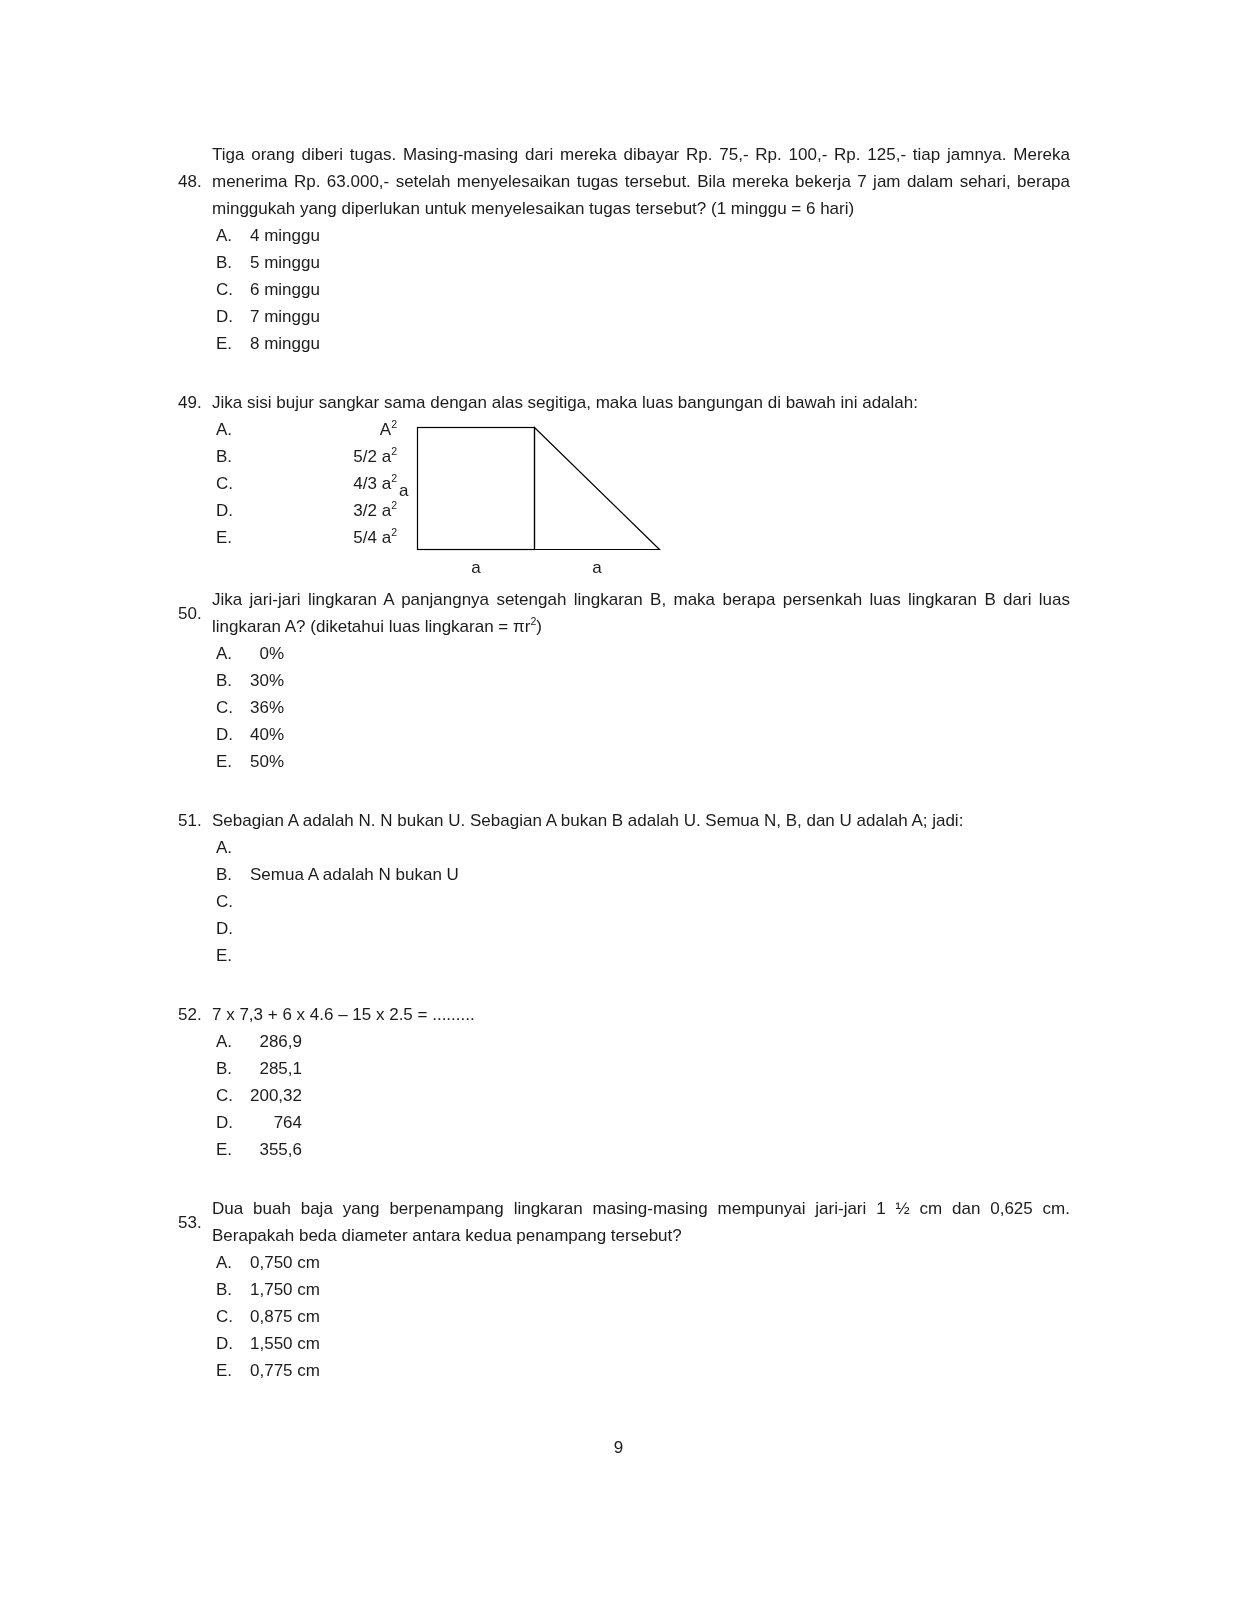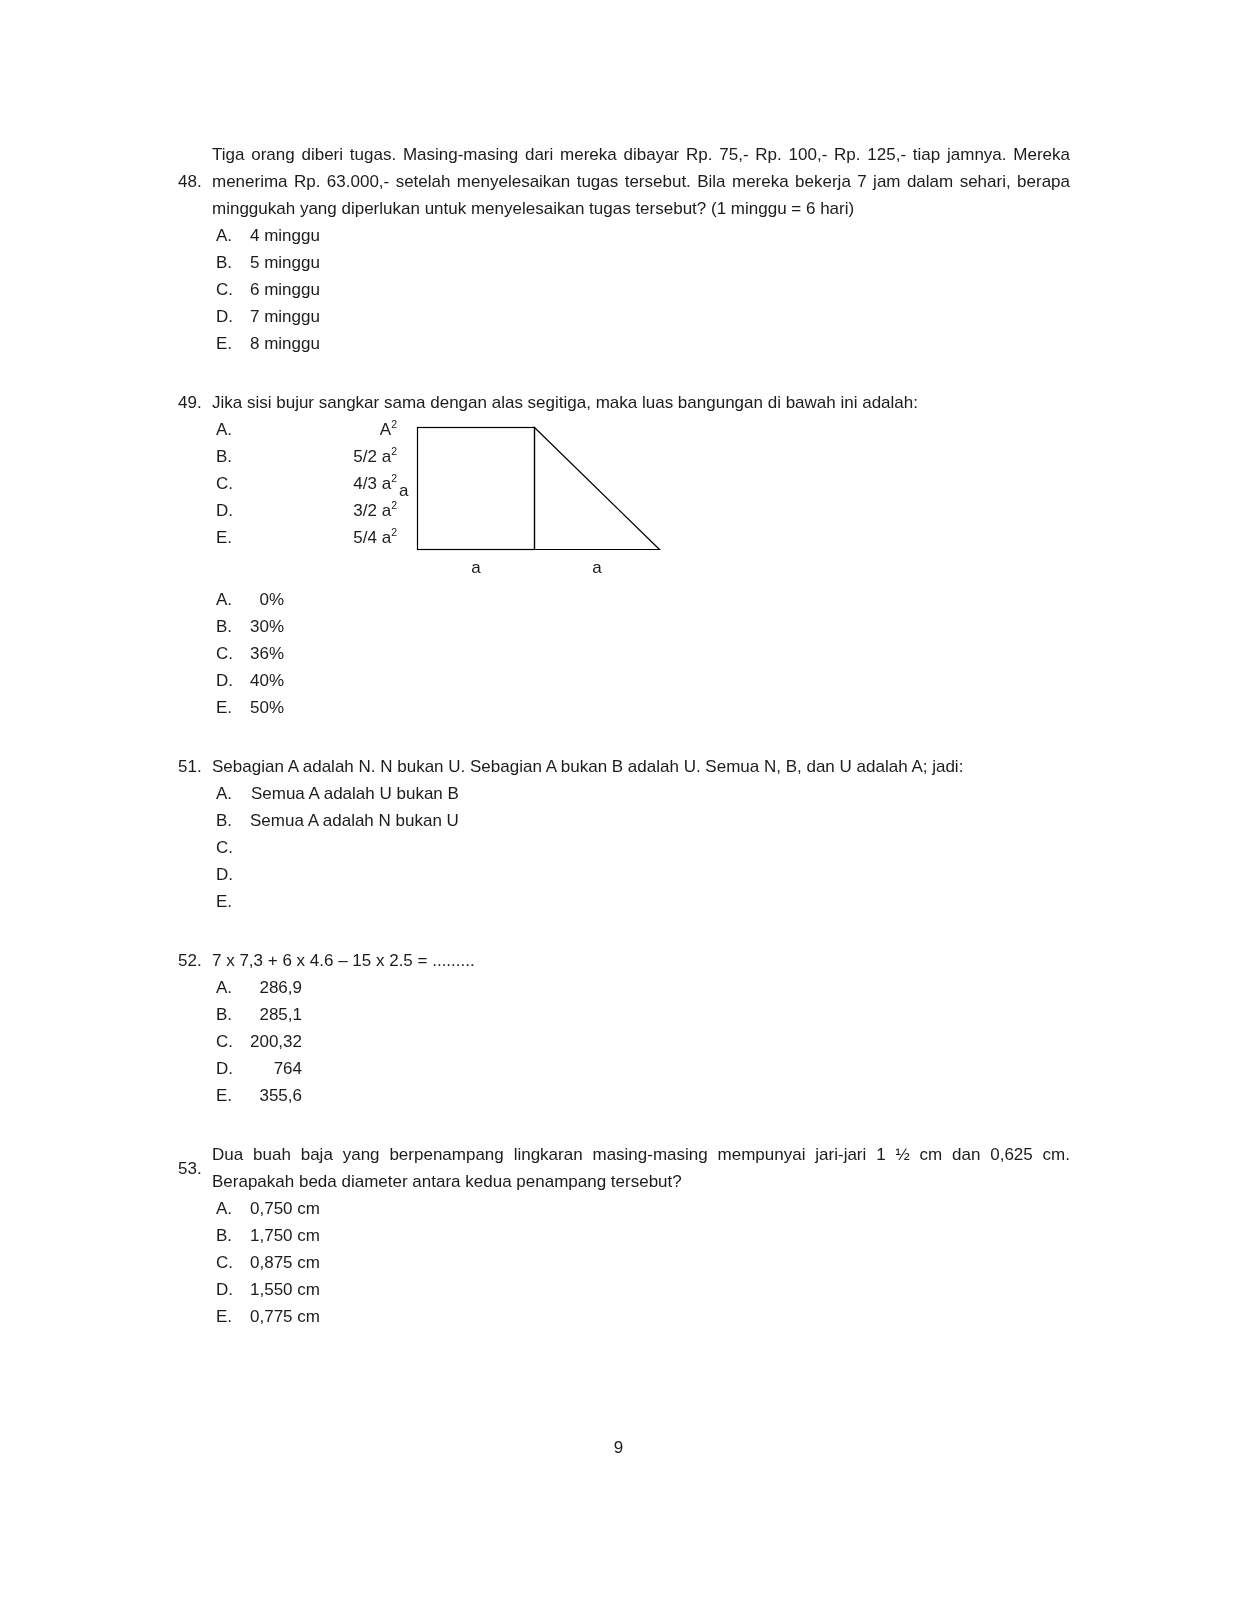--- a/index.html
+++ b/index.html
@@ -131,20 +131,24 @@
       <path d="M 137.5 1.5 L 262.5 123.5 L 137.5 123.5 Z" fill="none" stroke="#000000" stroke-width="1.2"></path>
       <text x="2" y="70">a</text>
       <text x="79" y="147" text-anchor="middle">a</text>
       <text x="200" y="147" text-anchor="middle">a</text>
     </svg>
   </div>
 </div>
   </section>
 
   <section class="question">
+    <div class="q-head">
+      <span class="q-num">50.</span>
+      <p class="q-text">Jika jari-jari lingkaran A panjangnya setengah lingkaran B, maka berapa persenkah luas lingkaran B dari luas lingkaran A? (diketahui luas lingkaran =  πr<sup>2</sup>)</p>
+    </div>
     <div class="q-row">
       <div class="options">
   <div class="option">
     <span class="opt-letter">A.</span>
     <span class="opt-text">0%</span>
   </div>
 
   <div class="option">
     <span class="opt-letter">B.</span>
     <span class="opt-text">30%</span>
@@ -170,21 +174,20 @@
 
   <section class="question">
     <div class="q-head">
       <span class="q-num">51.</span>
       <p class="q-text">Sebagian A adalah N. N bukan U. Sebagian A bukan B adalah U. Semua N, B, dan U adalah A; jadi:</p>
     </div>
     <div class="q-row">
       <div class="options">
   <div class="option">
     <span class="opt-letter">A.</span>
-    <span class="opt-text">Semua A adalah U bukan B</span>
   </div>
 
   <div class="option">
     <span class="opt-letter">B.</span>
     <span class="opt-text">Semua A adalah N bukan U</span>
   </div>
 
   <div class="option">
     <span class="opt-letter">C.</span>
   </div>

